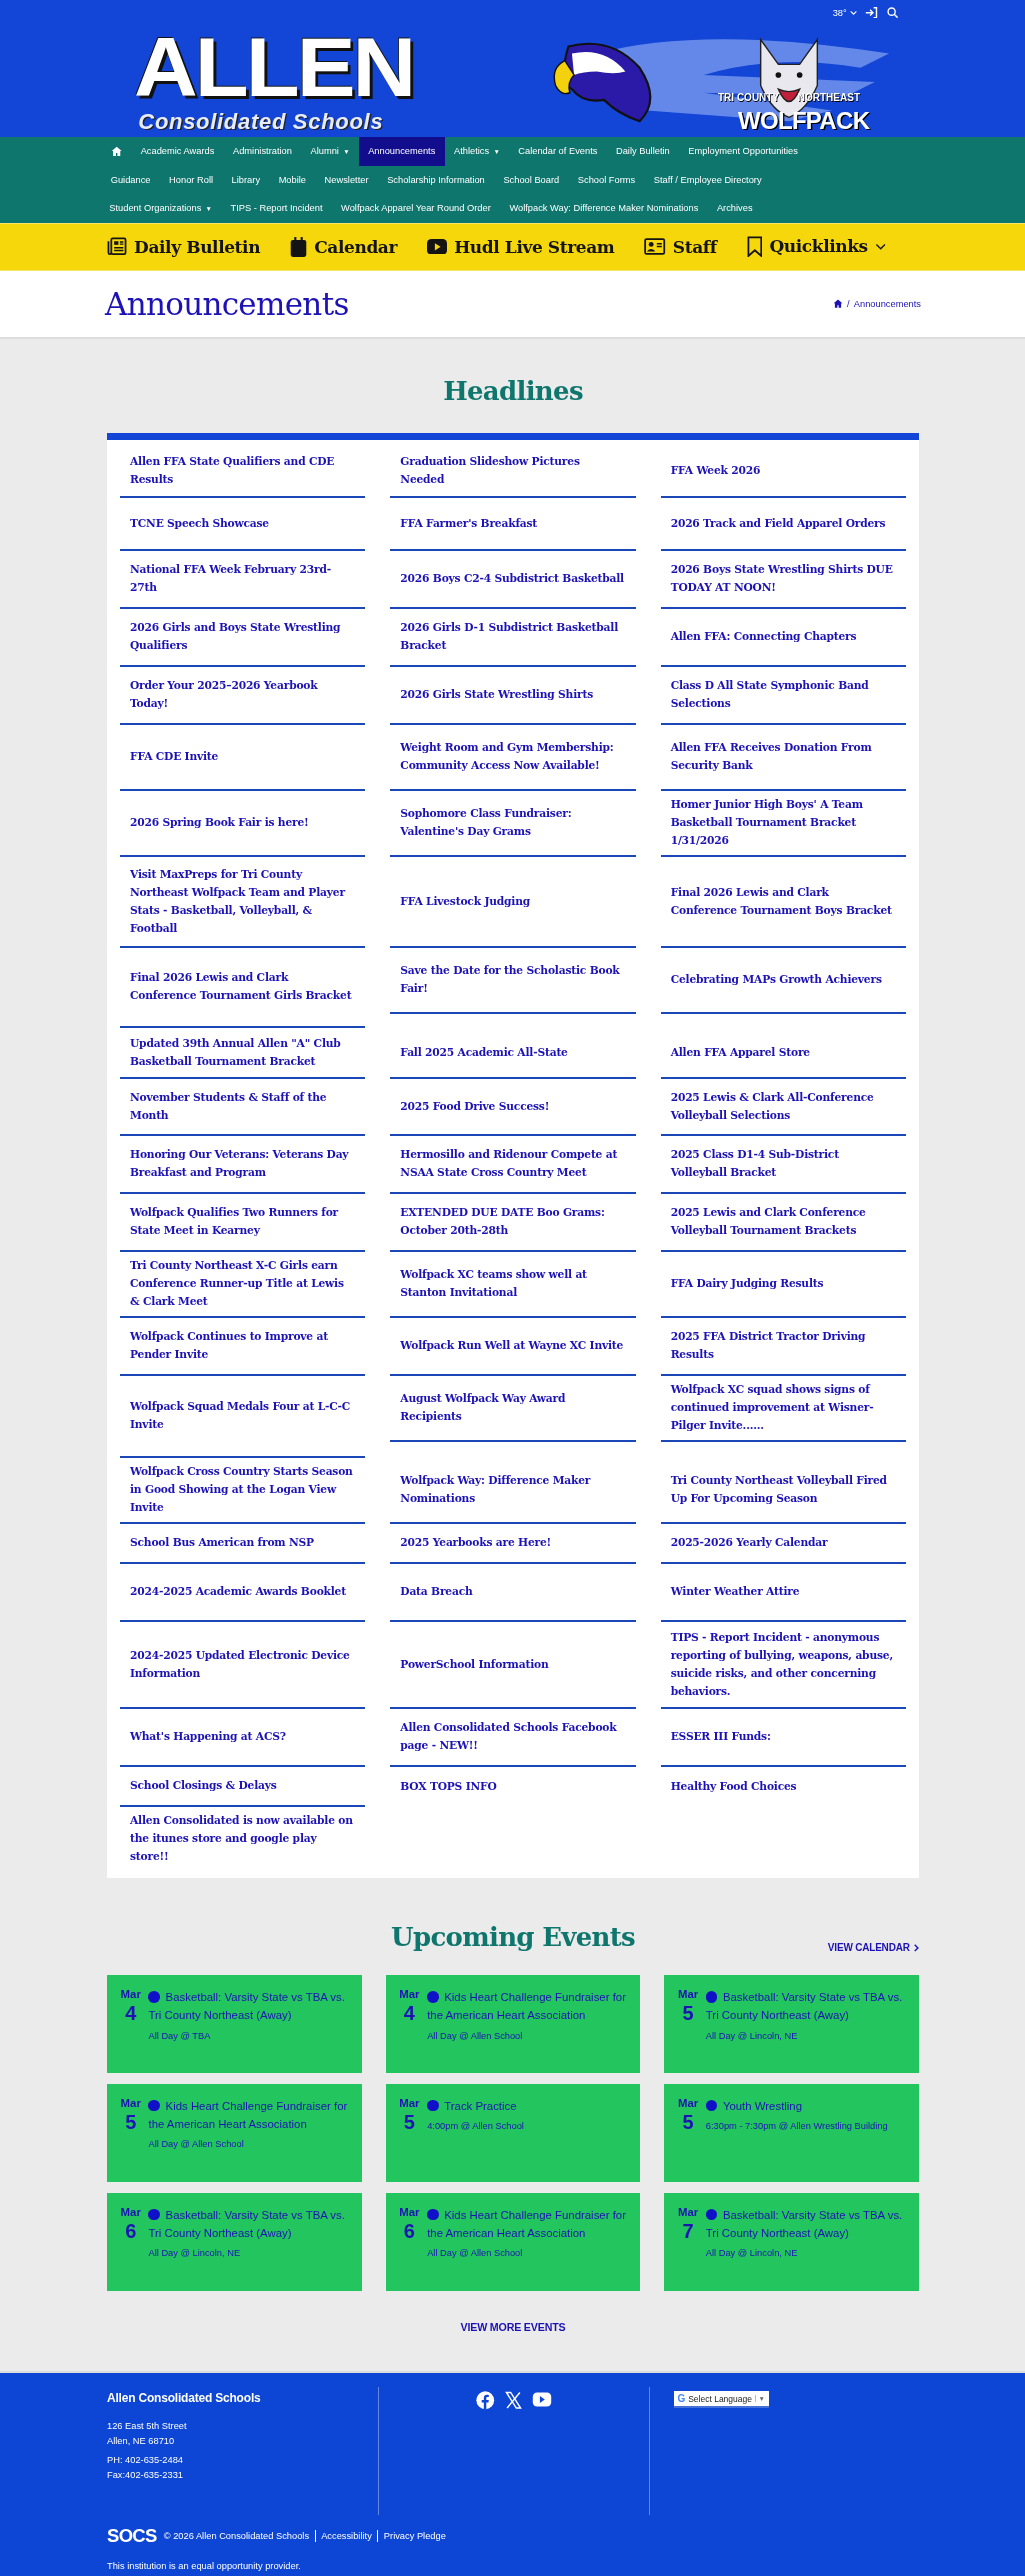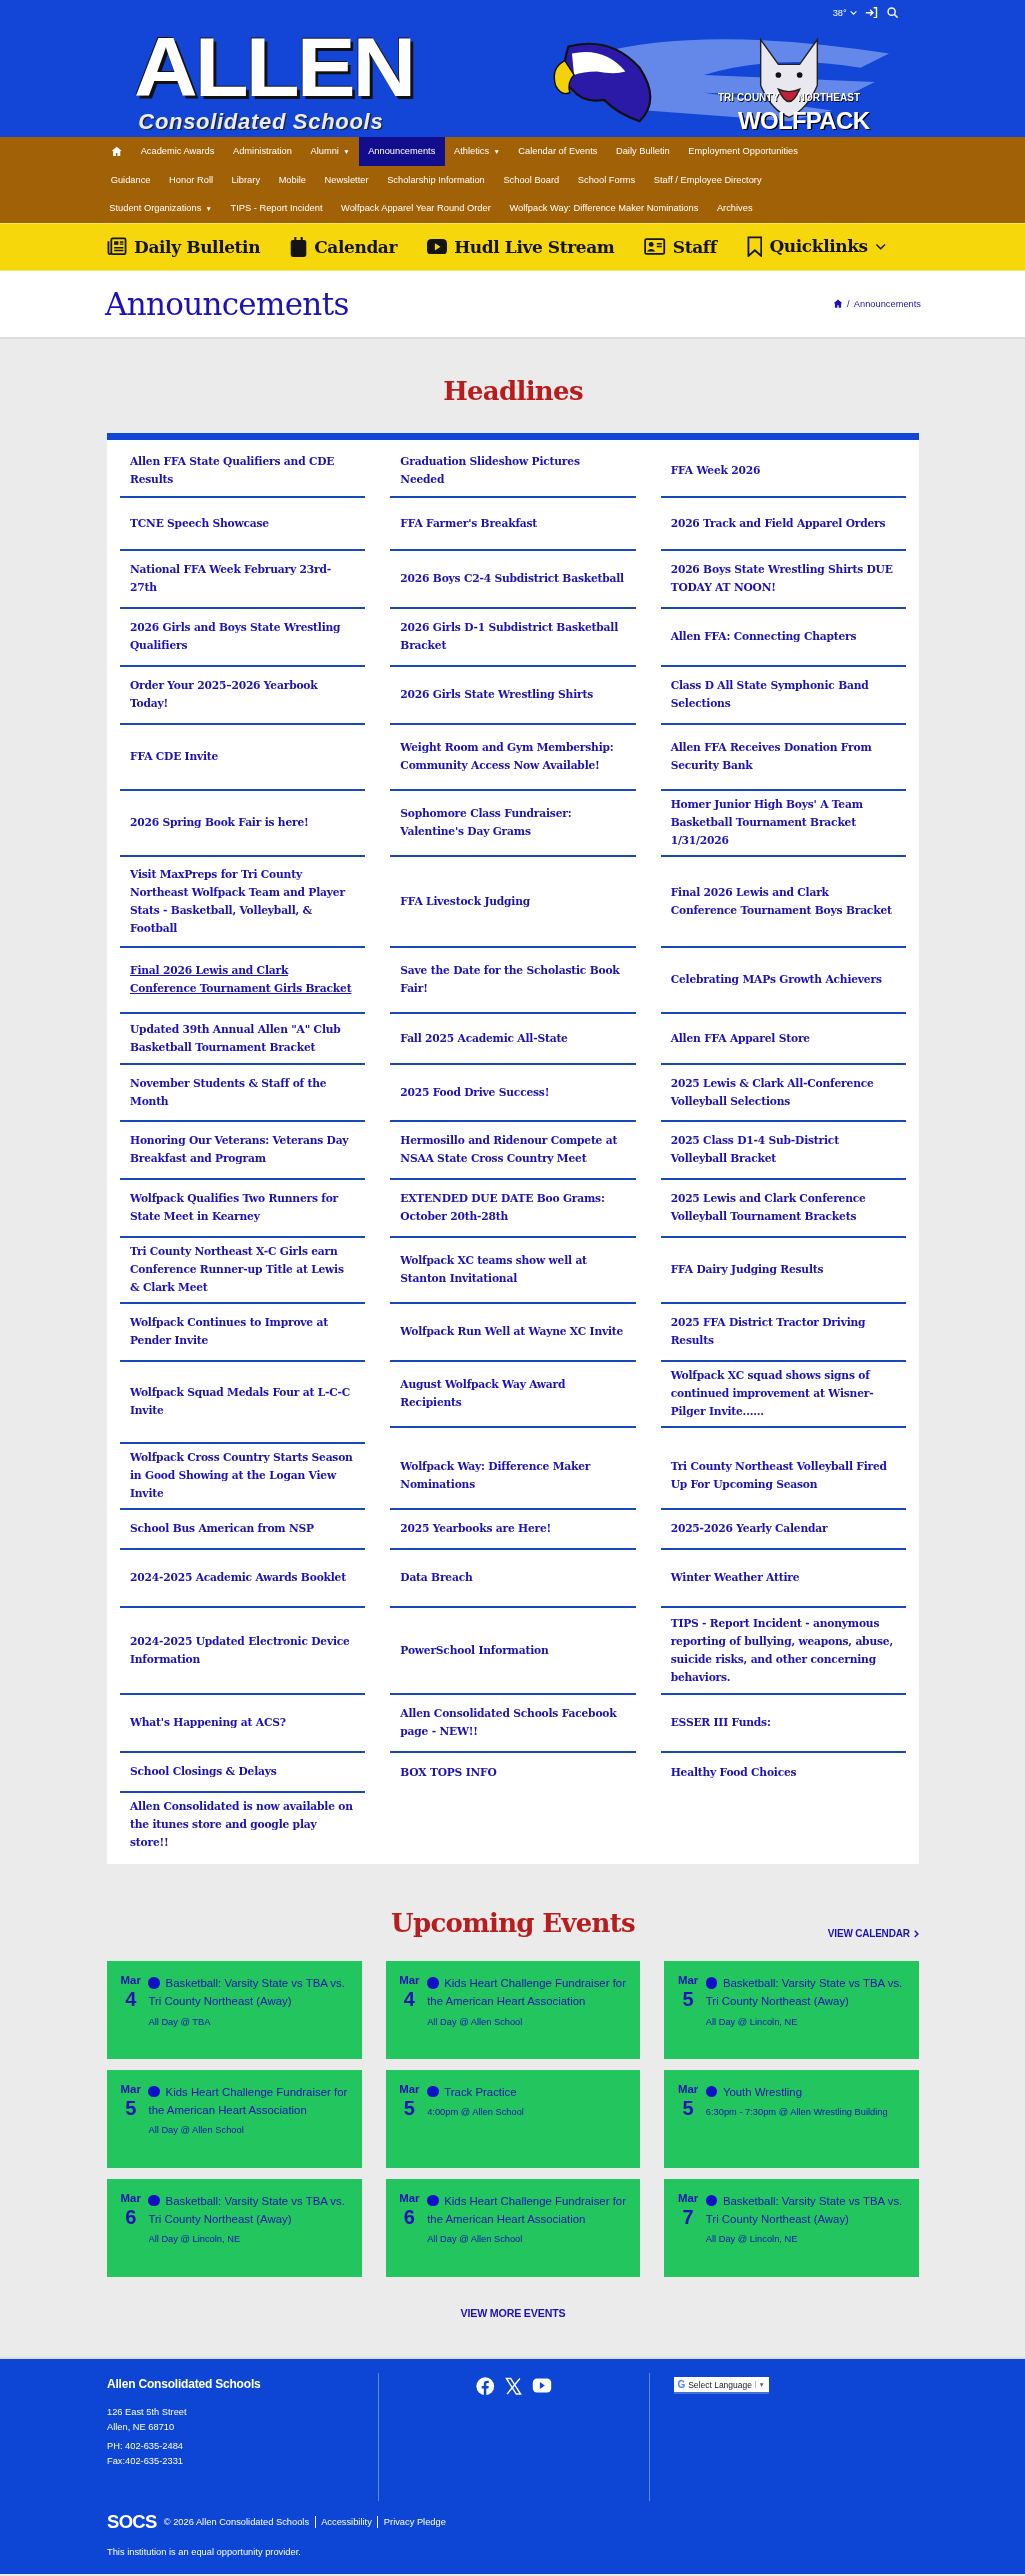--- a/index.html
+++ b/index.html
@@ -13,39 +13,39 @@
   .logo { position: absolute; left: 134px; top: 32px; width: 784px; height: 103px; }
   .logo-allen { position: absolute; left: 0; top: 0; font-family: "Liberation Sans", sans-serif; font-weight: 900; font-size: 84px; color: #fff; letter-spacing: -2.8px; line-height: 71px; transform: scaleX(1.05); transform-origin: left; text-shadow: 2.8px 2.8px 0 #111, -0.7px -0.7px 0 #111; }
   .logo-sub { position: absolute; left: 4.3px; top: 77px; font-weight: 900; font-style: italic; font-size: 22px; color: #e8ecff; letter-spacing: 0.7px; text-shadow: 1.4px 1.4px 0 #222; }
   .wing { position: absolute; left: 356px; top: 0px; width: 399px; height: 93px; }
   .wolf-wrap { position: absolute; left: 584px; top: 3.6px; width: 142px; height: 100px; text-align: center; }
   .wolf-left { position: absolute; left: 0; top: 56px; font-weight: 900; font-size: 10px; color: #fff; text-shadow: 0.7px 0.7px 0 #000; }
   .wolf-right { position: absolute; right: 0; top: 56px; font-weight: 900; font-size: 10px; color: #fff; text-shadow: 0.7px 0.7px 0 #000; }
   .wolf-big { position: absolute; left: 20px; top: 71px; font-weight: 900; font-size: 24px; color: #fff; letter-spacing: -0.7px; text-shadow: 1.4px 1.4px 0 #000; }
 
   
-  .mainnav { background: #a16207; padding: 0 105px; }
+  .mainnav { background: #0f766e; padding: 0 105px; }
   .navrow { display: flex; align-items: center; height: 28.5px; gap: 0; flex-wrap: nowrap; }
   .navitem { color: #fff; font-size: 9.3px; padding: 0 9.3px; height: 28.5px; display: flex; align-items: center; white-space: nowrap; }
   .navitem.active { background: #120d8d; }
   .navitem .caret { margin-left: 4.3px; font-size: 6.4px; }
   .navrow.first .navitem:first-child { padding-left: 5.7px; }
 
   
   .quickbar { background: #f5d70b; height: 48px; display: flex; align-items: center; padding: 0 107px; gap: 30px; border-top: 1.4px solid #f8e56a; border-bottom: 1.4px solid #f8e56a; }
   .qitem { display: flex; align-items: center; gap: 7.1px; font-family: "DejaVu Serif", serif; font-weight: bold; font-size: 17px; color: #141414; letter-spacing: -0.4px; }
   .qitem svg { display: block; }
 
   
   .titleband { background: #fff; height: 68px; padding: 0 105px; display: flex; align-items: center; justify-content: space-between; border-bottom: 2.1px solid #ddd; }
   .pagetitle { font-family: "DejaVu Serif", serif; font-size: 31px; color: #1d13b5; font-weight: normal; letter-spacing: -0.7px; }
   .crumb { display: flex; align-items: center; gap: 4.3px; font-size: 9.3px; color: #1d13b5; }
 
   
-  .section-title { text-align: center; font-family: "DejaVu Serif", serif; font-weight: bold; font-size: 26px; color: #b91c1c; letter-spacing: -0.7px; }
+  .section-title { text-align: center; font-family: "DejaVu Serif", serif; font-weight: bold; font-size: 26px; color: #0f766e; letter-spacing: -0.7px; }
   .headlines-wrap { padding: 37px 107px 0; }
   .headlines-title { margin-bottom: 27px; }
   .hl-card { background: #fff; border-top: 7.1px solid #1346d6; padding: 5.7px 13px 7.1px; margin-left: 0px; }
   .hl-grid { display: grid; grid-template-columns: 1fr 1fr 1fr; column-gap: 25px; }
   .hl-item { border-bottom: 2.1px solid #1a48b8; display: flex; align-items: center; padding: 7.1px 10px; font-family: "DejaVu Serif", serif; font-weight: bold; font-size: 10.7px; line-height: 18px; color: #1d13b5; letter-spacing: -0.2px; }
   .hl-item.last-row { border-bottom: none; }
 
   
   .events-wrap { padding: 44px 107px 0; position: relative; }
   .events-head { position: relative; height: 43px; margin-bottom: 10px; }
@@ -279,21 +279,21 @@
         <a class="hl-item" style="height: 58px;">Class D All State Symphonic Band Selections</a>
         <a class="hl-item" style="height: 66px;">FFA CDE Invite</a>
         <a class="hl-item" style="height: 66px;">Weight Room and Gym Membership: Community Access Now Available!</a>
         <a class="hl-item" style="height: 66px;">Allen FFA Receives Donation From Security Bank</a>
         <a class="hl-item" style="height: 66px;">2026 Spring Book Fair is here!</a>
         <a class="hl-item" style="height: 66px;">Sophomore Class Fundraiser: Valentine's Day Grams</a>
         <a class="hl-item" style="height: 66px;">Homer Junior High Boys' A Team Basketball Tournament Bracket 1/31/2026</a>
         <a class="hl-item" style="height: 91px;">Visit MaxPreps for Tri County Northeast Wolfpack Team and Player Stats - Basketball, Volleyball, &amp; Football</a>
         <a class="hl-item" style="height: 91px;">FFA Livestock Judging</a>
         <a class="hl-item" style="height: 91px;">Final 2026 Lewis and Clark Conference Tournament Boys Bracket</a>
-        <a class="hl-item" style="height: 66px; text-decoration: underline;">Final 2026 Lewis and Clark Conference Tournament Girls Bracket</a>
+        <a class="hl-item" style="height: 80px;">Final 2026 Lewis and Clark Conference Tournament Girls Bracket</a>
         <a class="hl-item" style="height: 66px;">Save the Date for the Scholastic Book Fair!</a>
         <a class="hl-item" style="height: 66px;">Celebrating MAPs Growth Achievers</a>
         <a class="hl-item" style="height: 51px;">Updated 39th Annual Allen "A" Club Basketball Tournament Bracket</a>
         <a class="hl-item" style="height: 51px;">Fall 2025 Academic All-State</a>
         <a class="hl-item" style="height: 51px;">Allen FFA Apparel Store</a>
         <a class="hl-item" style="height: 57px;">November Students &amp; Staff of the Month</a>
         <a class="hl-item" style="height: 57px;">2025 Food Drive Success!</a>
         <a class="hl-item" style="height: 57px;">2025 Lewis &amp; Clark All-Conference Volleyball Selections</a>
         <a class="hl-item" style="height: 58px;">Honoring Our Veterans: Veterans Day Breakfast and Program</a>
         <a class="hl-item" style="height: 58px;">Hermosillo and Ridenour Compete at NSAA State Cross Country Meet</a>

